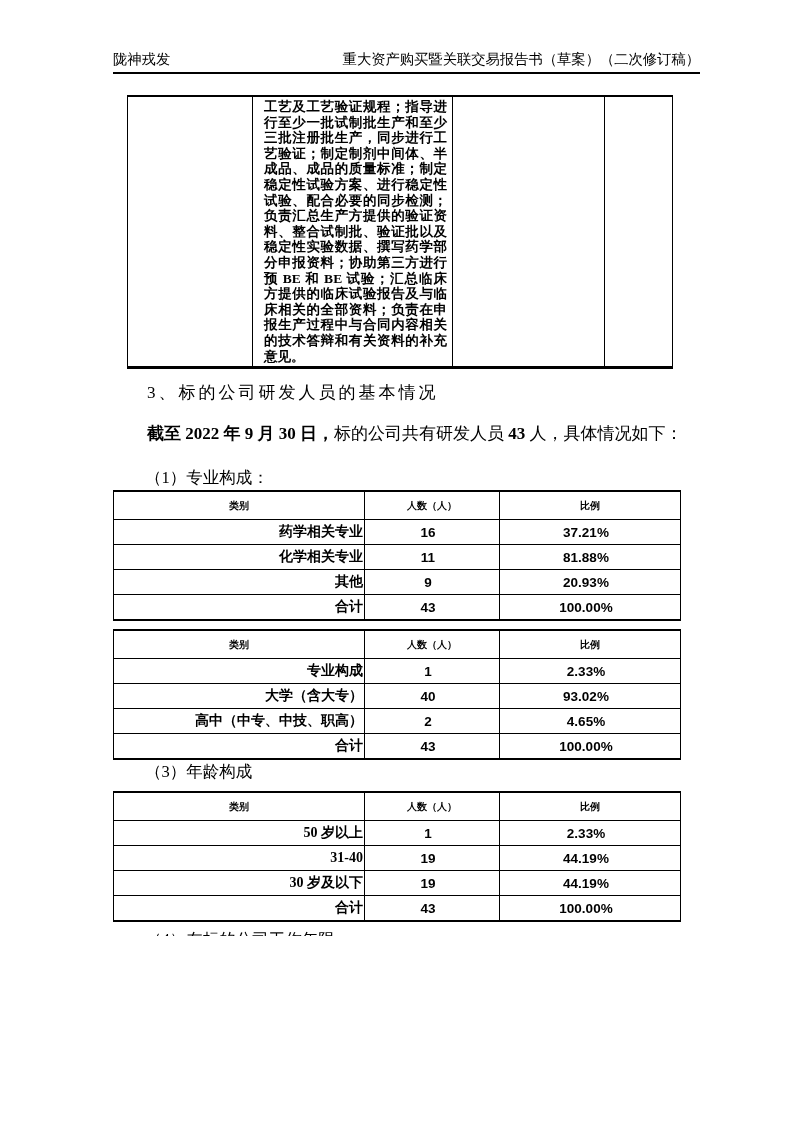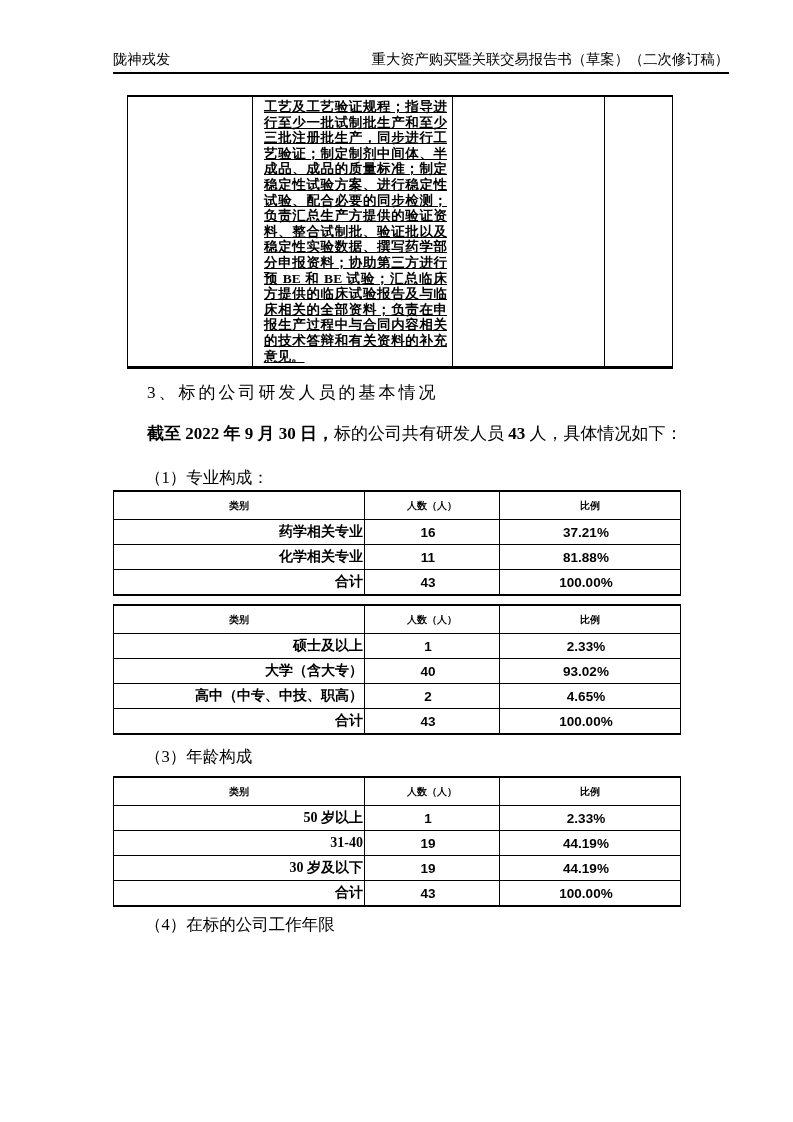--- a/index.html
+++ b/index.html
@@ -4,40 +4,39 @@
 <style>
   html, body { margin: 0; padding: 0; background: #ffffff; }
   body {
     width: 793px; height: 1122px;
     font-family: "Liberation Serif", "DejaVu Serif", serif;
     color: #000;
   }
   .page {
     position: relative;
     width: 793px; height: 936px;
-    padding: 50px 64px 0 113px;
+    padding: 50px 93px 0 113px;
     box-sizing: border-box;
     overflow: hidden;
     background: #fff;
   }
   
   .doc-header {
     display: flex; justify-content: space-between; align-items: flex-end;
     font-size: 14.3px; line-height: 18px;
     border-bottom: 2px solid #000;
     padding-bottom: 4px;
   }
   
   .cont-table {
     border-collapse: collapse; table-layout: fixed;
     width: 545px;
     margin: 21px 0 0 14px;
     border-top: 2px solid #000;
     border-bottom: 3px solid #000;
-    text-decoration: underline;
   }
   .cont-table td { border: 1px solid #000; vertical-align: top; }
   .cont-table col:nth-child(1) { width: 125px; }
   .cont-table col:nth-child(2) { width: 200px; }
   .cont-table col:nth-child(3) { width: 152px; }
   .cont-table col:nth-child(4) { width: 68px; }
   .cont-table .cell-text {
     font-weight: bold;
     font-size: 13.5px;
     line-height: 15.6px;
@@ -56,21 +55,21 @@
     margin: 16px 0 0 0;
     text-indent: 34px;
   }
   .intro .b { font-weight: bold; }
   .sub-label {
     font-size: 16.5px; line-height: 24px;
     margin: 0; padding-left: 32px;
   }
   .lbl1 { margin-top: 20px; }
   .lbl2 { margin-top: 13px; }
-  .lbl3 { margin-top: 10px; }
+  .lbl3 { }
   .lbl4 { margin-top: 6px; }
   
   .data-table {
     border-collapse: collapse; table-layout: fixed;
     width: 567px;
     border-top: 2.5px solid #000;
     border-bottom: 2.5px solid #000;
   }
   .data-table col:nth-child(1) { width: 251px; }
   .data-table col:nth-child(2) { width: 135px; }
@@ -146,20 +145,25 @@
           <td class="c0">药学相关专业</td>
           <td class="c1">16</td>
           <td class="c2">37.21%</td>
         </tr>
         <tr>
           <td class="c0">化学相关专业</td>
           <td class="c1">11</td>
           <td class="c2">81.88%</td>
         </tr>
         <tr>
+          <td class="c0">其他</td>
+          <td class="c1">9</td>
+          <td class="c2">20.93%</td>
+        </tr>
+        <tr>
           <td class="c0">合计</td>
           <td class="c1">43</td>
           <td class="c2">100.00%</td>
         </tr>
       </tbody>
   </table>
 
   <table class="data-table t2">
     <colgroup>
         <col>
@@ -168,21 +172,21 @@
       </colgroup>
     <thead>
         <tr>
           <th>类别</th>
           <th>人数（人）</th>
           <th>比例</th>
         </tr>
       </thead>
     <tbody>
         <tr>
-          <td class="c0">硕士及以上</td>
+          <td class="c0">专业构成</td>
           <td class="c1">1</td>
           <td class="c2">2.33%</td>
         </tr>
         <tr>
           <td class="c0">大学（含大专）</td>
           <td class="c1">40</td>
           <td class="c2">93.02%</td>
         </tr>
         <tr>
           <td class="c0">高中（中专、中技、职高）</td>

